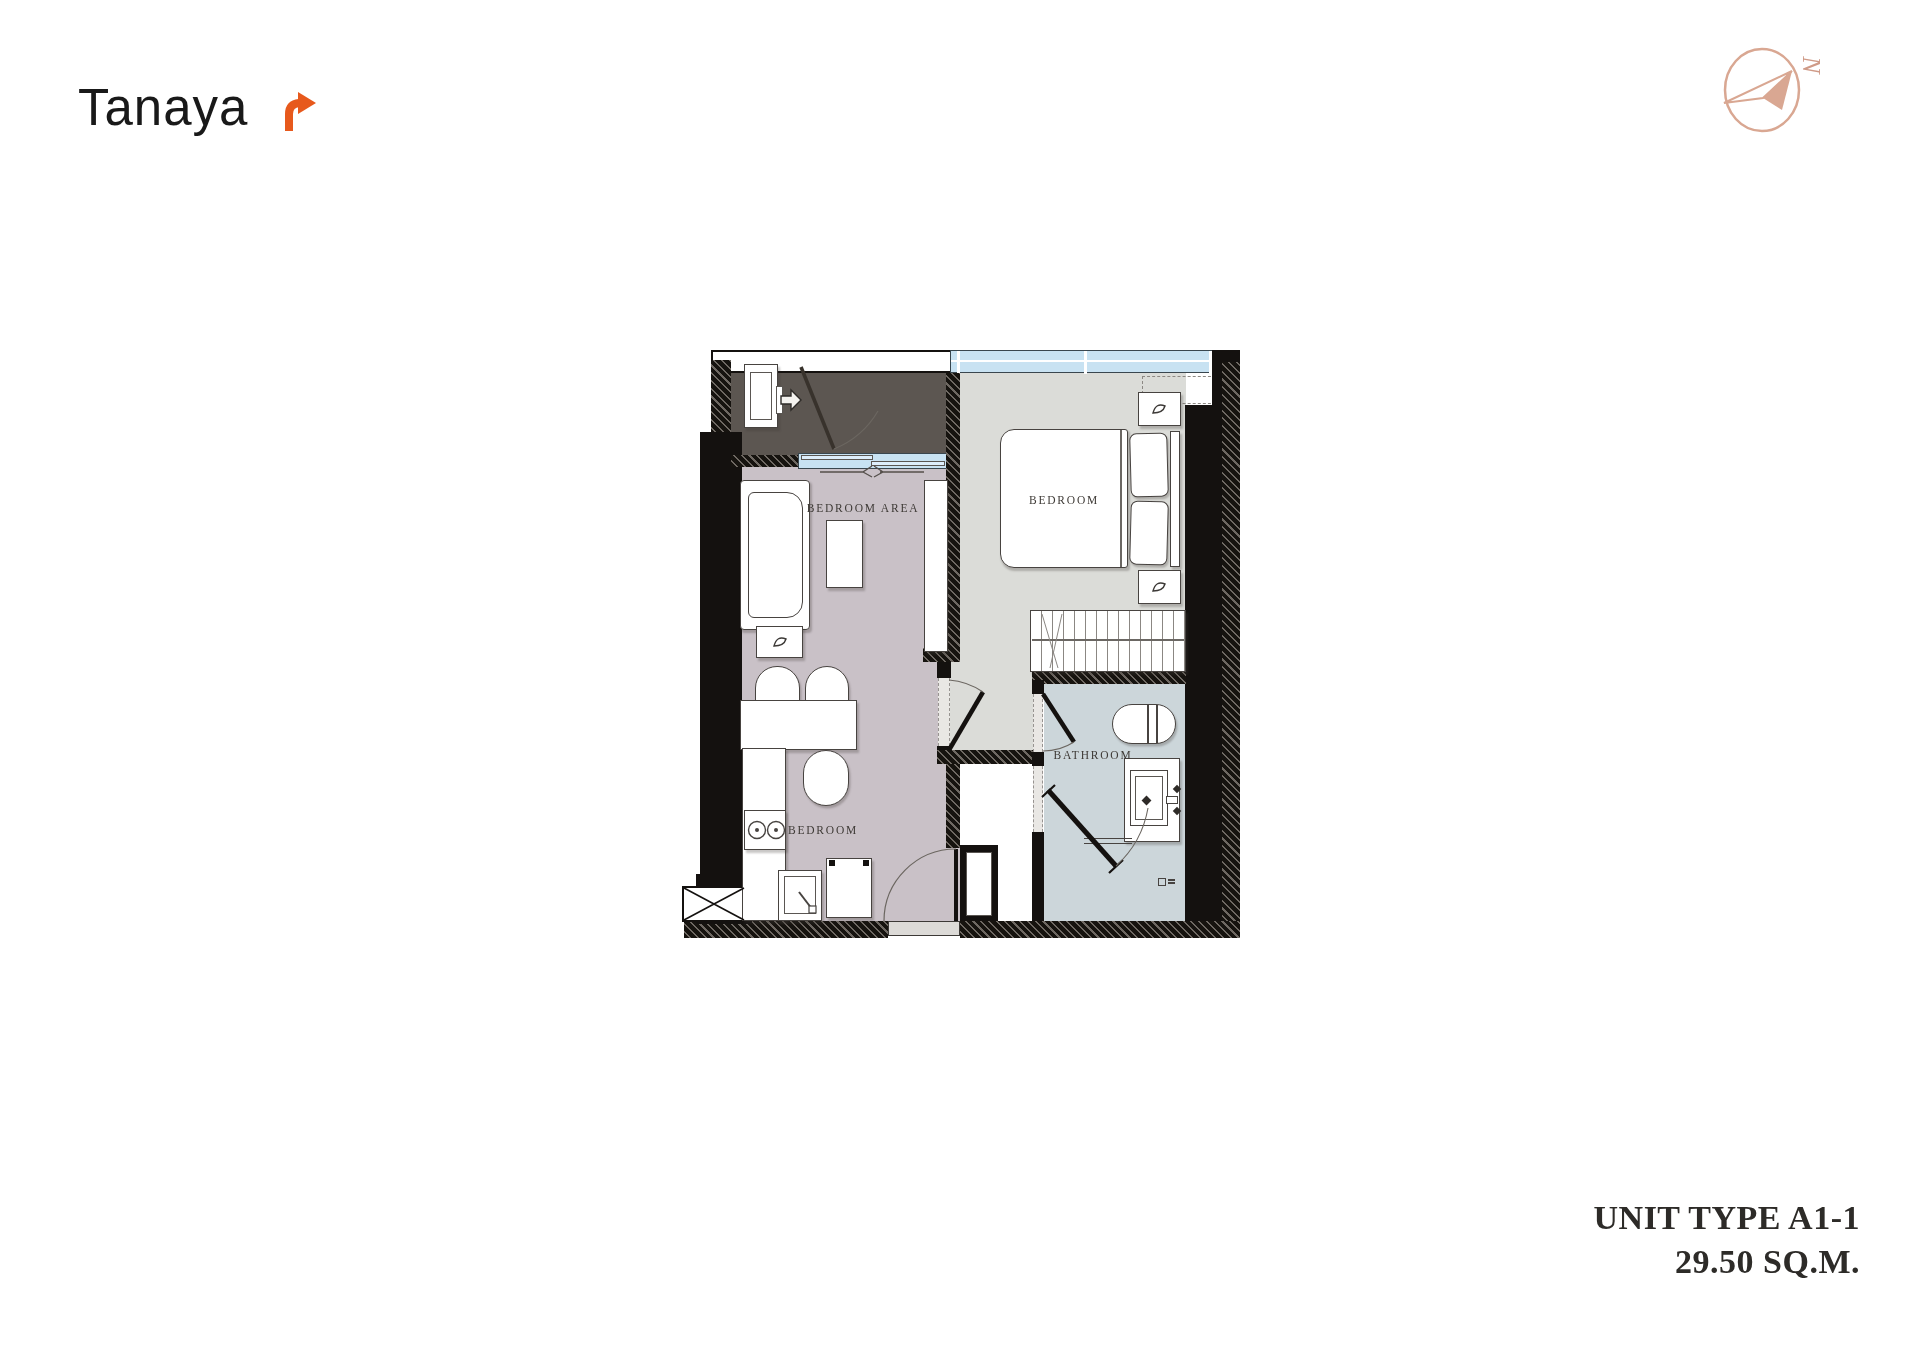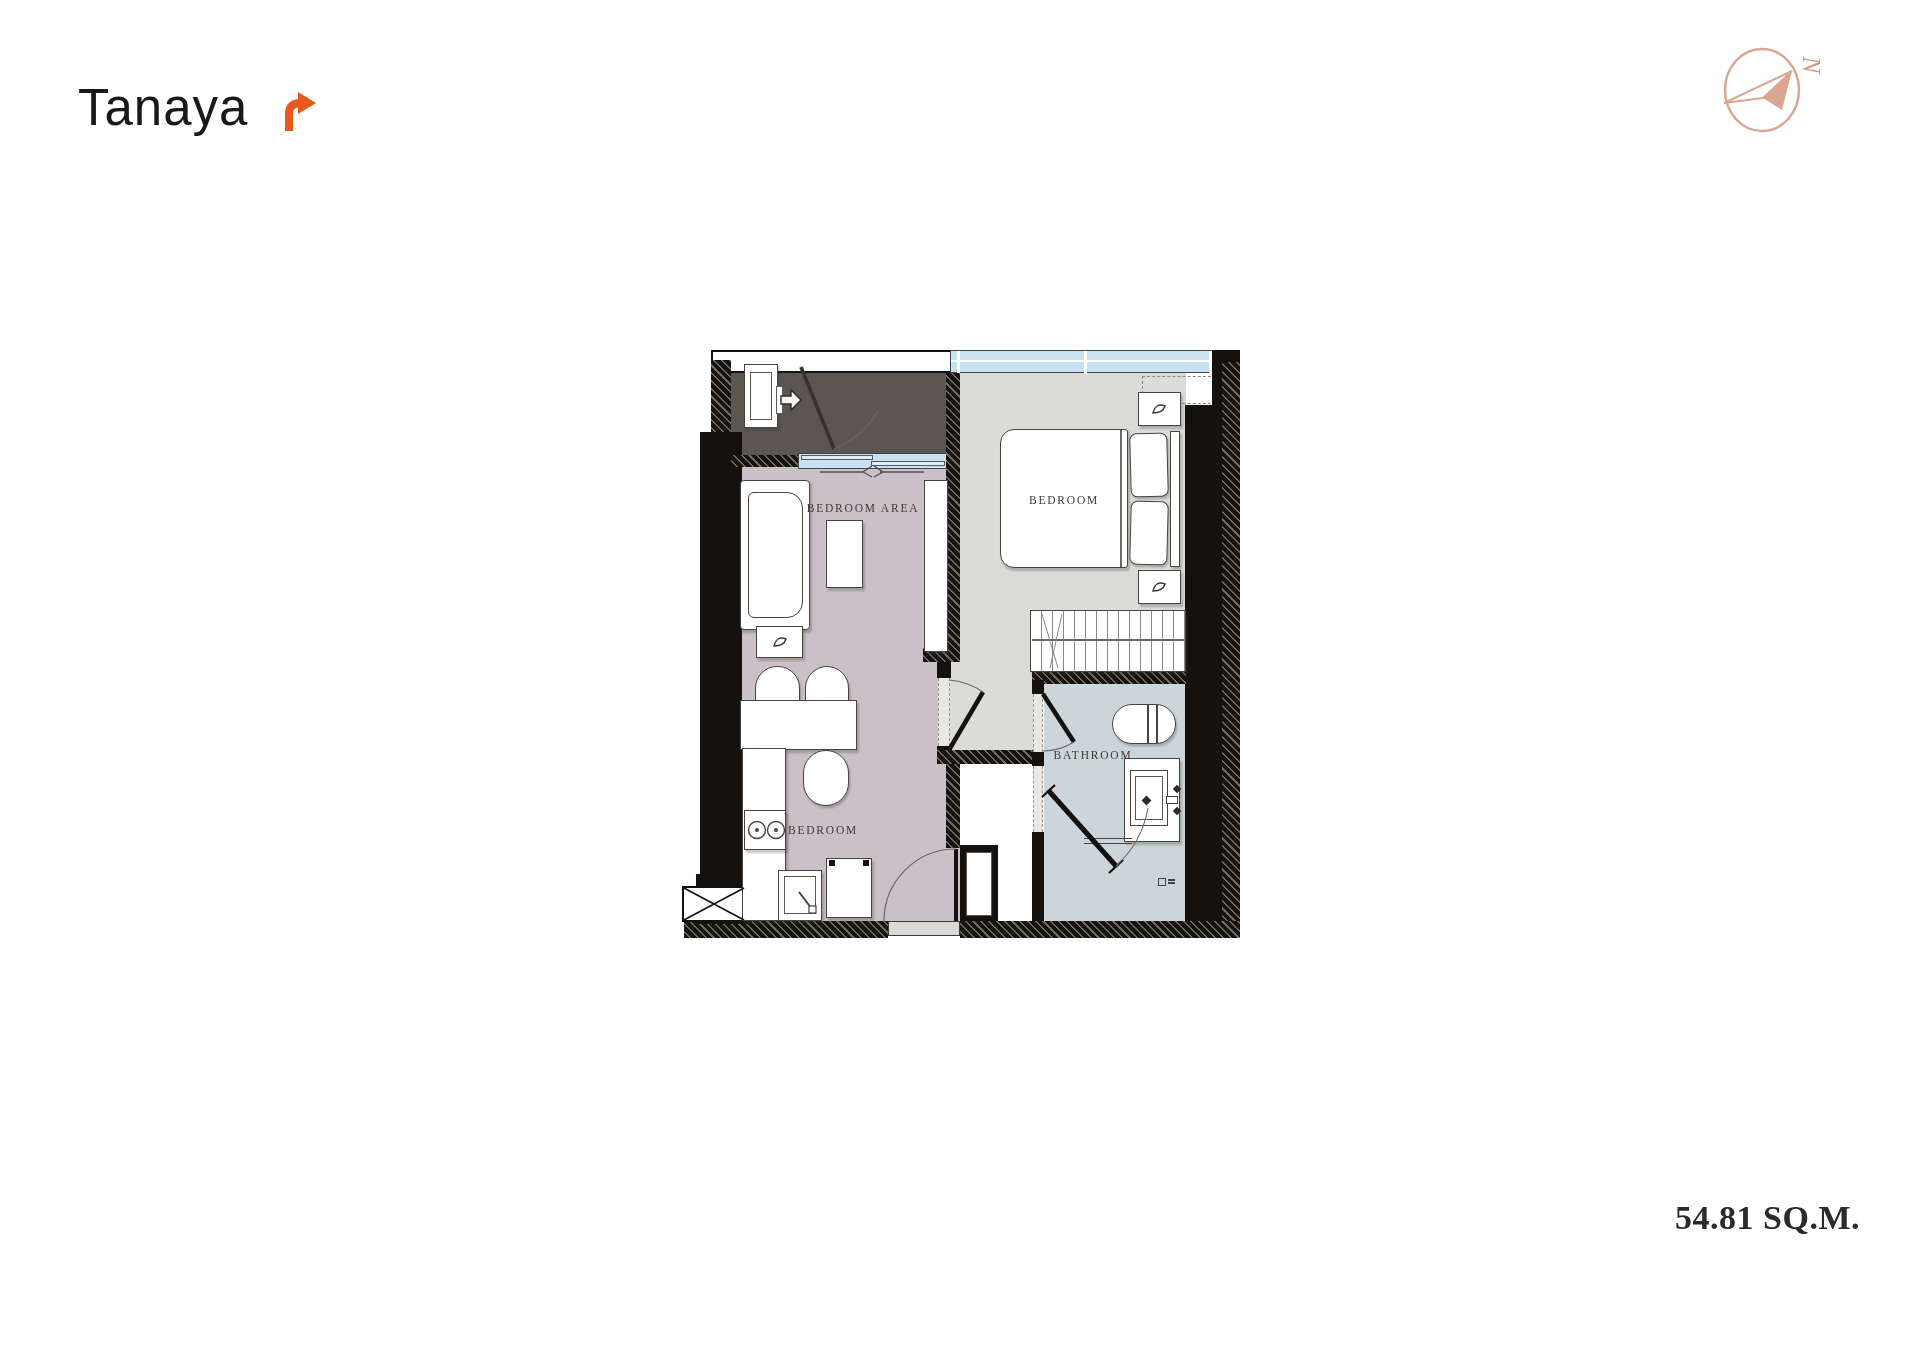--- a/index.html
+++ b/index.html
@@ -226,16 +226,17 @@
 
       <g stroke="#3c3936" stroke-width="1.4" fill="none">
         <path d="M 774 646 q 3 -11 12 -7 q -2 7 -12 7 z"></path>
         <path d="M 1153 413 q 3 -11 12 -7 q -2 7 -12 7 z"></path>
         <path d="M 1153 591 q 3 -11 12 -7 q -2 7 -12 7 z"></path>
       </g>
     </svg>
   </div>
 
   <div class="unitinfo">
-    <div>54.81 SQ.M.</div>
+    <div>UNIT TYPE A1-1</div>
+    <div>29.50 SQ.M.</div>
   </div>
 
 </div>
 
 </body></html>

